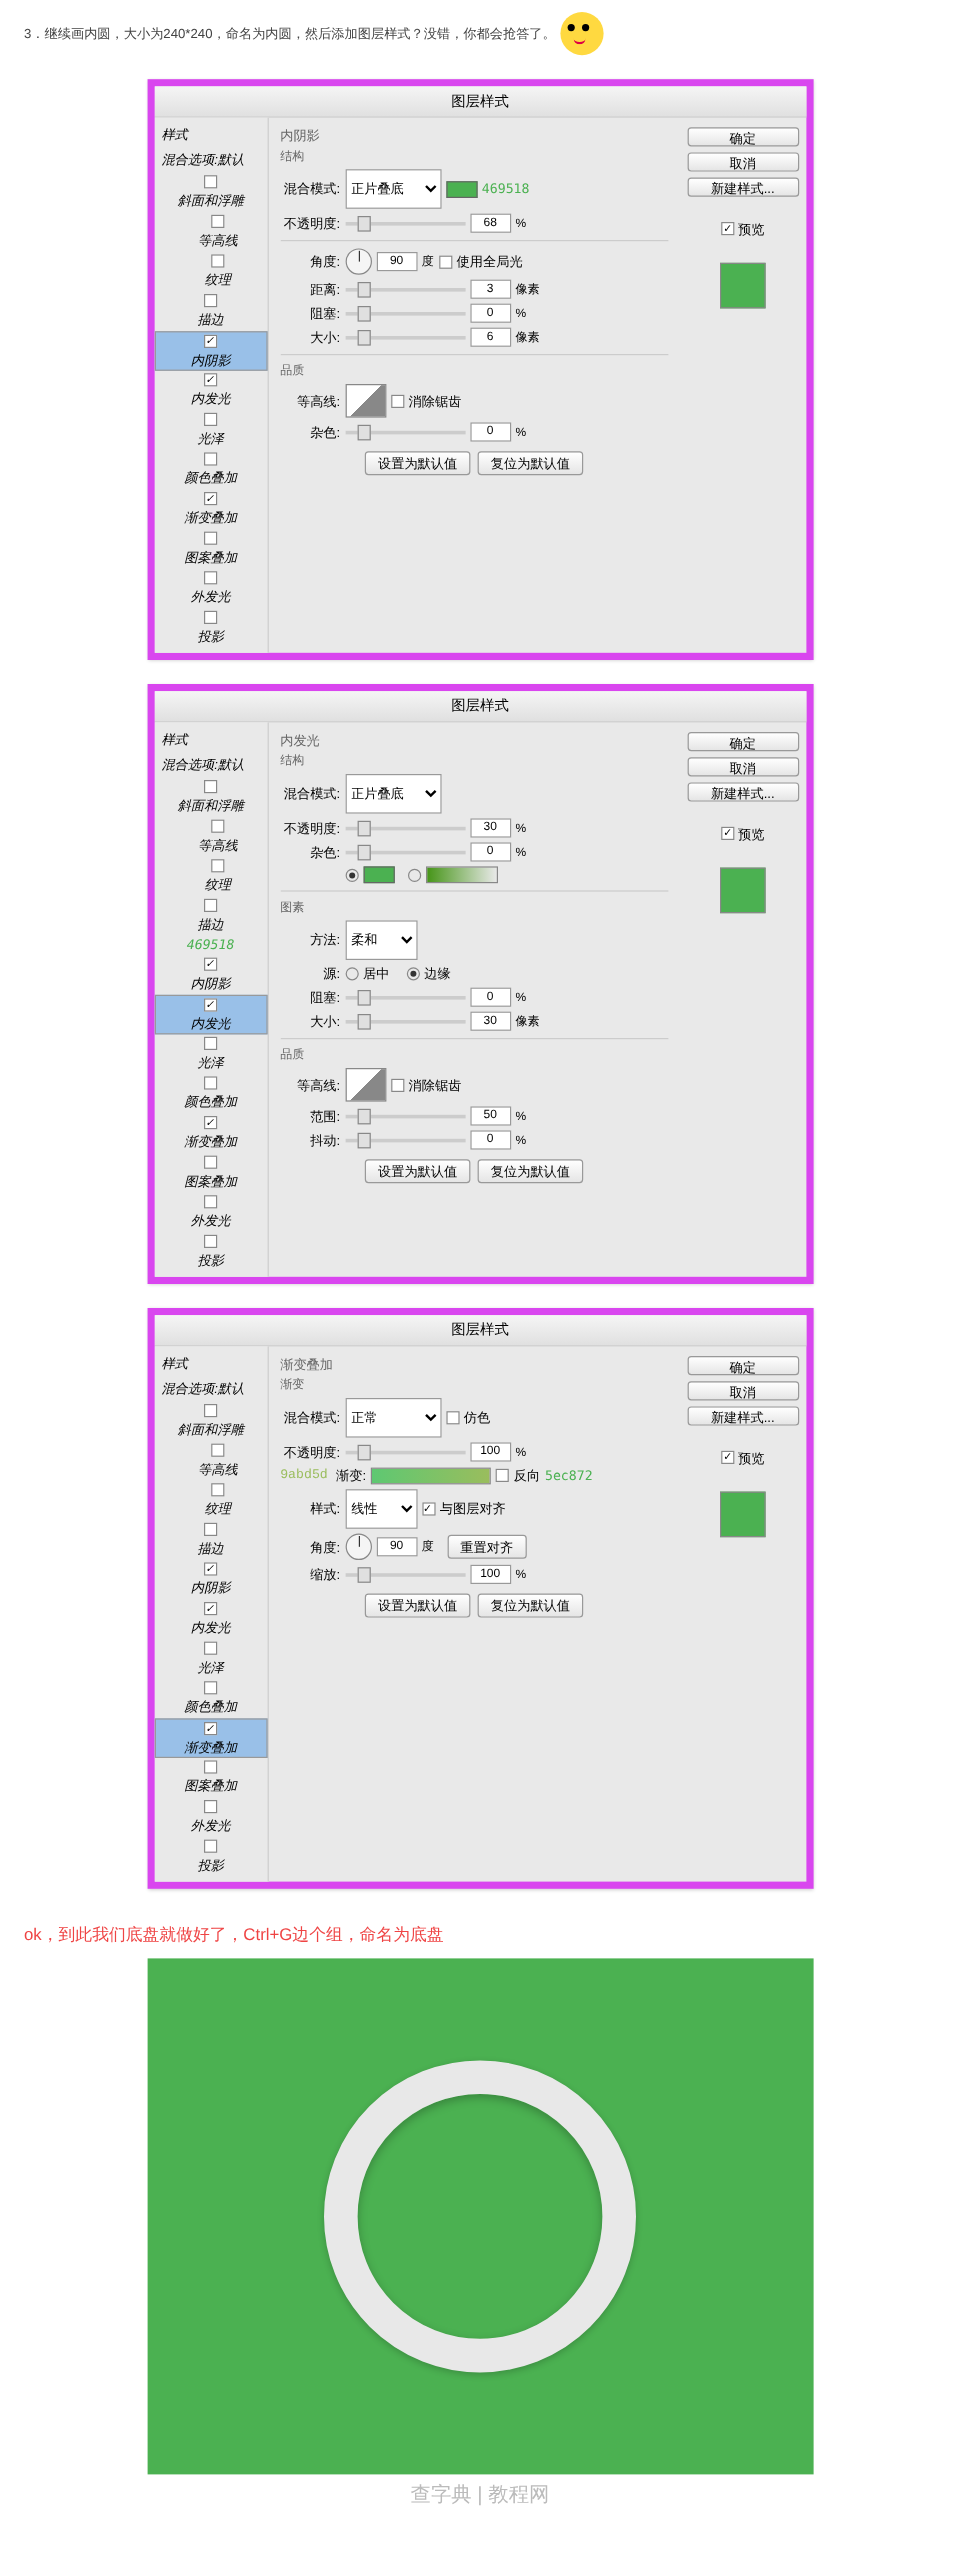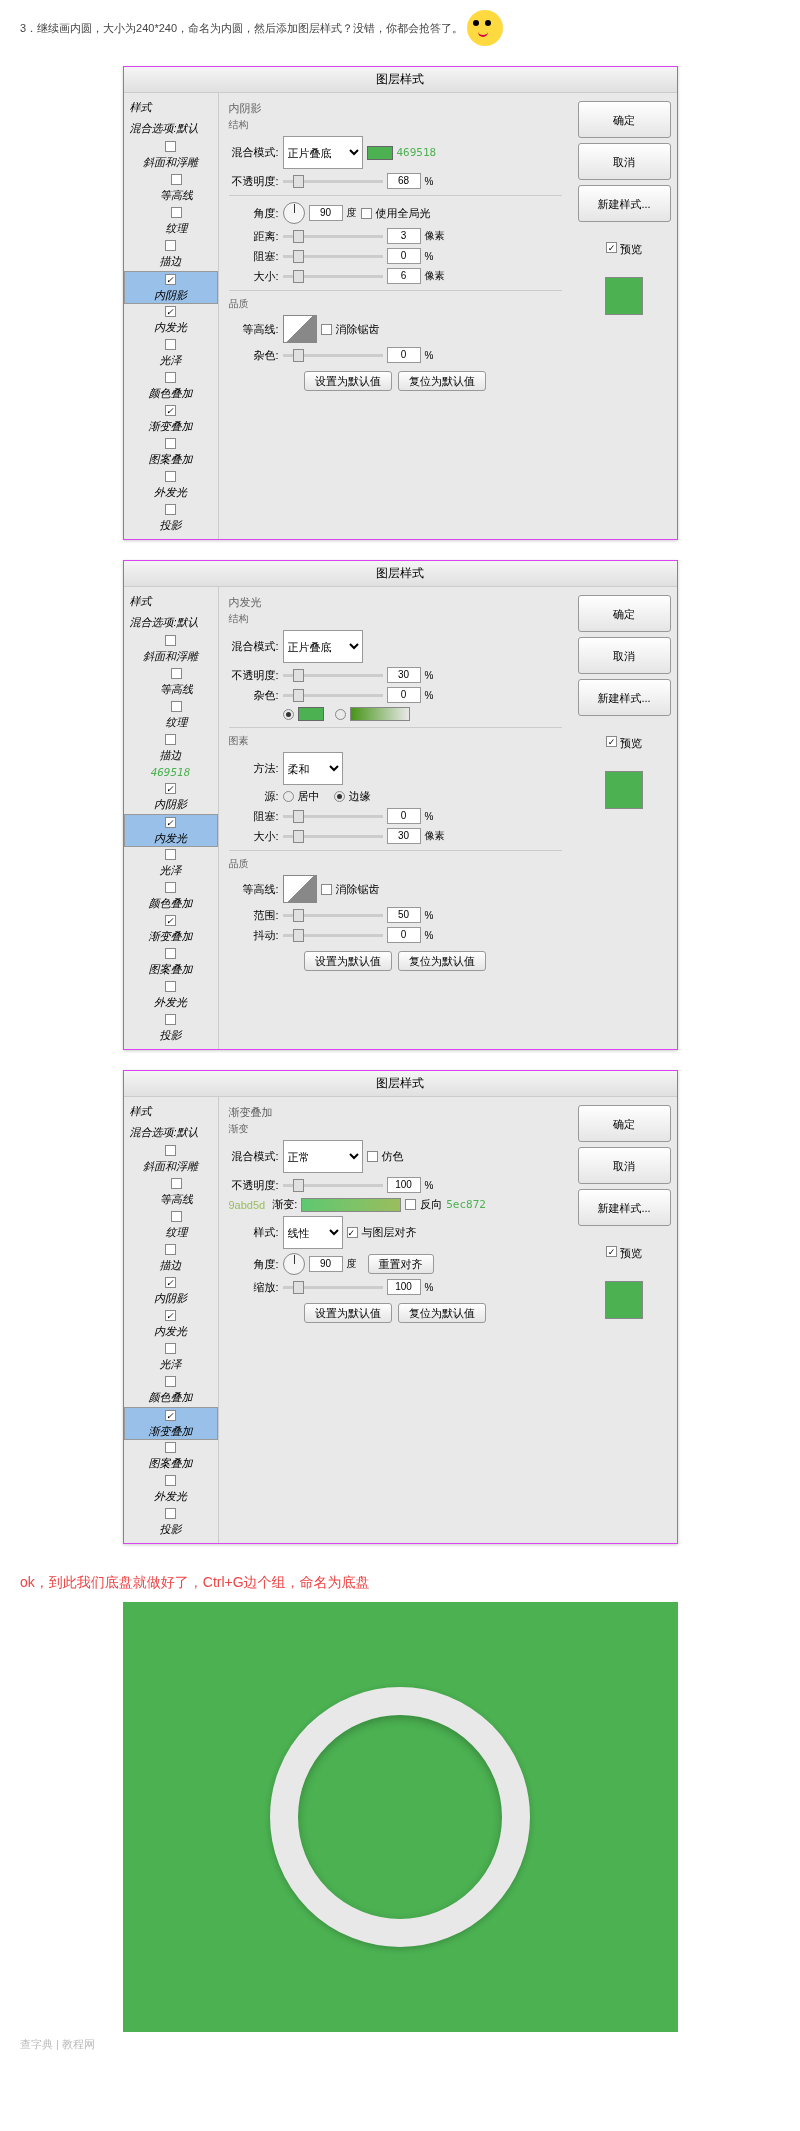--- a/index.html
+++ b/index.html
@@ -1,21 +1,21 @@
 <!DOCTYPE html>
 <html><head>
 <meta charset="utf-8">
 <style>
 *{margin:0;padding:0;box-sizing:border-box;font-family:"Microsoft YaHei",Arial,sans-serif;font-size:11px;}
 body{background:#fff;width:800px;}
 .intro{padding:10px 20px;font-size:14px;color:#444;line-height:1.6;}
 .emoji{display:inline-block;width:36px;height:36px;background:#ffd940;border-radius:50%;position:relative;vertical-align:middle;}
 .emoji::before{content:"";position:absolute;left:6px;top:10px;width:6px;height:6px;background:#000;border-radius:50%;box-shadow:12px 0 0 #000;}
 .emoji::after{content:"";position:absolute;left:11px;top:20px;width:10px;height:5px;border-bottom:2px solid #d04;border-radius:0 0 10px 10px;}
-.dlg{width:555px;margin:10px auto 20px;background:#e9e9e9;border:1px solid #d946ef;box-shadow:0 1px 3px rgba(0,0,0,.2);}
+.dlg{width:555px;margin:10px auto 20px;background:#e9e9e9;border:6px solid #d946ef;box-shadow:0 1px 3px rgba(0,0,0,.2);}
 .dlg-title{text-align:center;font-size:12px;padding:4px 0;background:linear-gradient(#f5f5f5,#e0e0e0);border-bottom:1px solid #ccc;}
 .dlg-body{display:flex;min-height:330px;}
 .styles-col{width:95px;border-right:1px solid #ccc;background:#e9e9e9;padding:4px 0;font-style:italic;}
 .style-hdr{padding:3px 6px;font-size:11px;}
 .style-item{padding:2px 6px;display:flex;align-items:center;gap:3px;flex-direction:column;}
 .style-item.sel{background:#99c0e8;}
 .chk{width:11px;height:11px;border:1px solid #888;background:#fff;display:inline-block;flex-shrink:0;}
 .chk.on::after{content:"✓";font-size:9px;position:relative;top:-2px;left:0;}
 .main-col{flex:1;padding:8px 10px;}
 .grp-title{color:#666;font-size:11px;margin-bottom:2px;}
@@ -32,29 +32,29 @@
 .dial{width:22px;height:22px;border:1px solid #888;border-radius:50%;background:#f5f5f5;position:relative;}
 .dial::after{content:"";position:absolute;width:1px;height:9px;background:#333;left:50%;top:1px;}
 .contour{width:34px;height:28px;border:1px solid #888;background:linear-gradient(135deg,#fff 50%,#888 50%);}
 .gradbar{width:100px;height:14px;border:1px solid #888;background:linear-gradient(90deg,#5ec872,#9abd5d);}
 .gradbox{width:60px;height:14px;border:1px solid #888;background:linear-gradient(90deg,#469518,transparent);}
 .radio{width:11px;height:11px;border:1px solid #888;border-radius:50%;display:inline-block;}
 .radio.on::after{content:"";display:block;width:5px;height:5px;background:#333;border-radius:50%;margin:2px;}
 .btns{display:flex;gap:6px;justify-content:center;margin:8px 0;}
 .btn-sm{height:20px;padding:0 10px;border:1px solid #999;background:linear-gradient(#fff,#e5e5e5);border-radius:3px;font-size:11px;}
 .right-col{width:105px;padding:8px 6px;text-align:center;}
-.btn{display:block;width:93px;height:37px;margin:0 auto 5px;border:1px solid #999;background:linear-gradient(#fff,#e5e5e5);border-radius:3px;font-size:11px;line-height:18px;}
+.btn{display:block;width:93px;height:16px;margin:0 auto 5px;border:1px solid #999;background:linear-gradient(#fff,#e5e5e5);border-radius:3px;font-size:11px;line-height:18px;}
 .preview-chk{margin:20px 0;font-size:11px;}
 .preview-sw{width:38px;height:38px;background:#4bb151;border:1px solid #888;margin:6px auto;}
 .hex{color:#4bb151;font-family:monospace;font-size:11px;}
-.hex2{color:#9abd5d;font-family:Liberation Sans, sans-serif;font-size:11px;}
+.hex2{color:#9abd5d;font-family:Liberation Mono, monospace;font-size:11px;}
 .outro{padding:10px 20px;font-size:14px;color:#ef4444;}
 .result{width:555px;height:430px;margin:0 auto;background:#4bb151;display:flex;align-items:center;justify-content:center;}
 .ring{width:260px;height:260px;border-radius:50%;background:#4bb151;border:28px solid #e8e8e8;box-shadow:inset 0 3px 8px rgba(0,0,0,.25),0 2px 6px rgba(0,0,0,.2);}
-.watermark{text-align:left;padding:5px 20px 10px;color:#bbb;font-size:11px;}
+.watermark{text-align:center;padding:5px 20px 10px;color:#bbb;font-size:17px;}
 .divider{border-top:1px solid #ccc;margin:6px 0;}
 </style>
 </head>
 <body>
 
 <div class="intro">
   <span>3．继续画内圆，大小为240*240，命名为内圆，然后添加图层样式？没错，你都会抢答了。</span> <span class="emoji"></span>
 </div>
 
 <div class="dlg">

